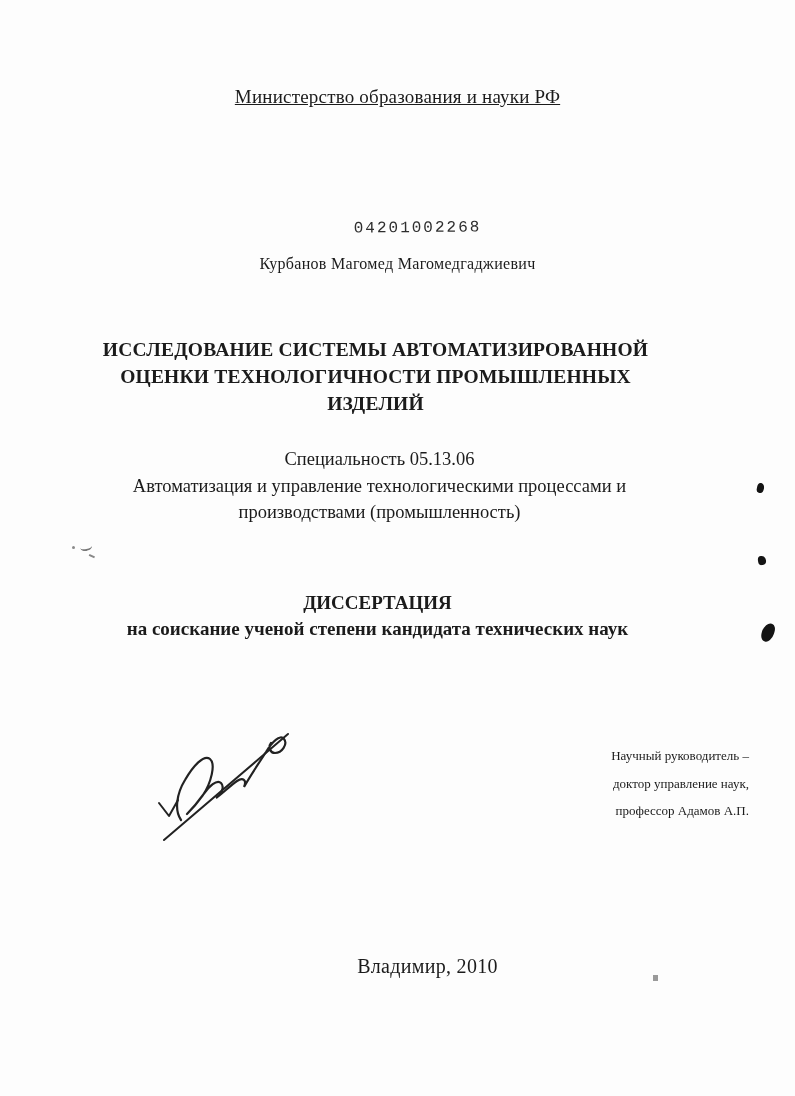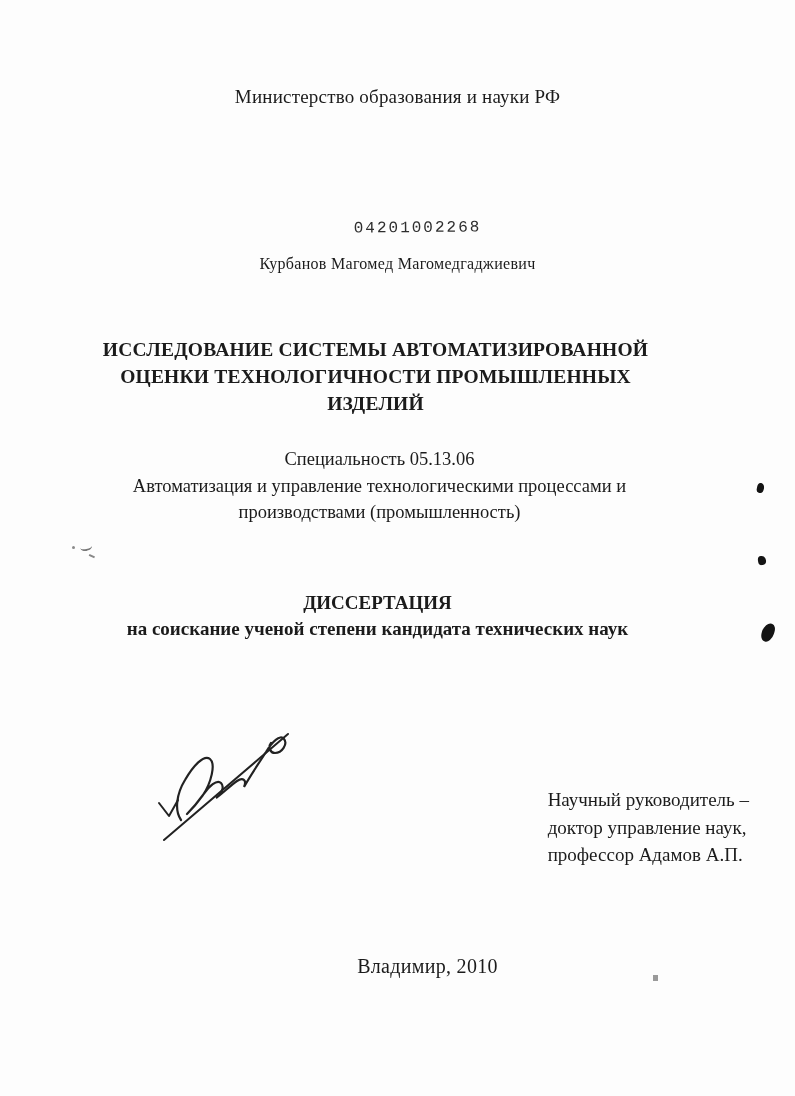--- a/index.html
+++ b/index.html
@@ -16,20 +16,21 @@
     color: #1b1b1b;
     overflow: hidden;
   }
   .abs { position: absolute; }
   .centered { left: 0; width: 100%; text-align: center; }
 
   .header-line {
     font-size: 19px;
     line-height: 27px;
     letter-spacing: 0.2px;
+    text-decoration: underline;
   }
   .stamp {
     font-family: "Liberation Mono", "DejaVu Sans Mono", monospace;
     font-size: 16px;
     letter-spacing: 2px;
     color: #2e2e2e;
     transform: translateX(20px) rotate(-0.5deg);
   }
   .author {
     font-size: 16px;
@@ -48,24 +49,23 @@
     transform: translateX(-18px);
   }
   .dissertation-block {
     font-weight: bold;
     font-size: 19px;
     line-height: 26px;
     transform: translateX(-20px);
   }
   .supervisor-block {
     right: 46px;
-    text-align: left;
-    font-size: 19px;
+    text-align: right;
+    font-size: 13px;
     line-height: 27.5px;
-    margin-top: 44px;
   }
   .footer-line {
     font-size: 20px;
     letter-spacing: 0.3px;
     transform: translateX(30px);
   }
   .line { display: block; }
 
   
   .signature {

